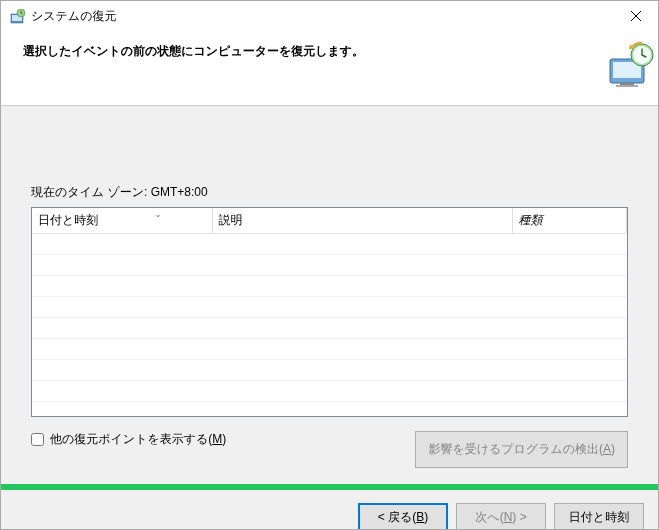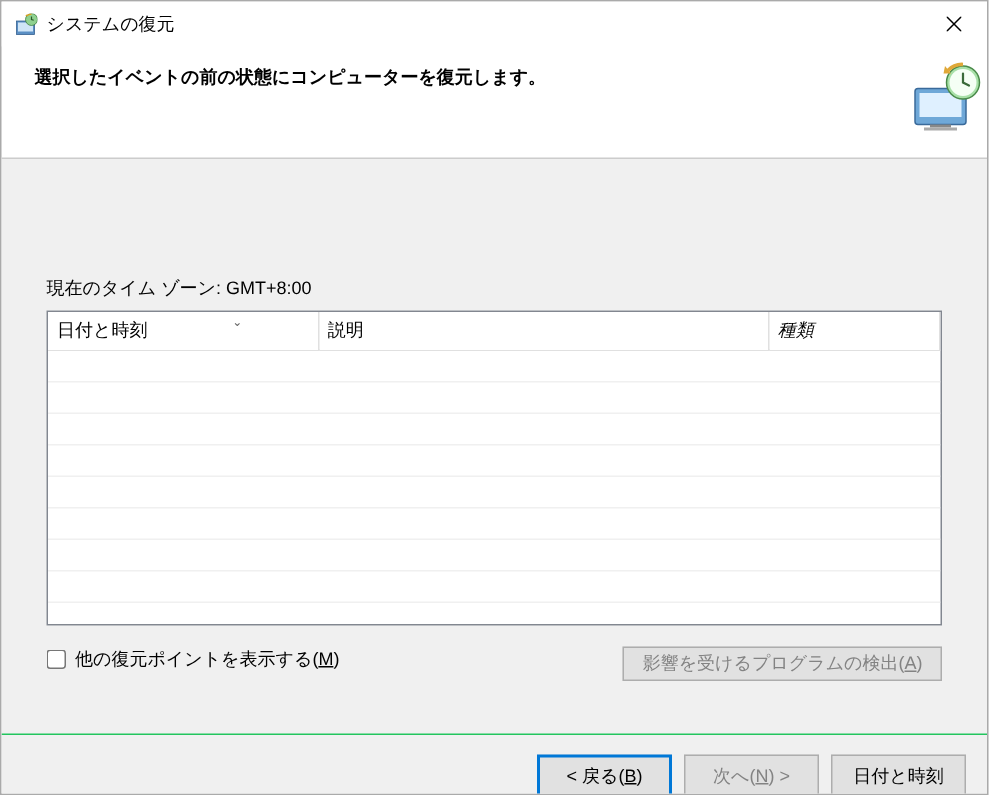--- a/index.html
+++ b/index.html
@@ -55,21 +55,21 @@
     padding-top: 2px;
   }
   .header .restore-icon {
     width: 50px;
     height: 50px;
   }
   .content {
     background: #f0f0f0;
     padding: 78px 30px 16px 30px;
     height: 384px;
-    border-bottom: 1px solid #22c55e;
+    border-bottom: 6px solid #22c55e;
   }
   .tz-label {
     font-size: 12px;
     margin-bottom: 6px;
   }
   .table-container {
     background: #fff;
     border: 1px solid #828790;
     height: 210px;
     overflow: hidden;
@@ -114,21 +114,21 @@
     gap: 6px;
     font-size: 12px;
   }
   .show-more input[type="checkbox"] {
     width: 13px;
     height: 13px;
     margin: 0;
   }
   .scan-btn {
     min-width: 210px;
-    height: 23px;
+    height: 37px;
     font-size: 12px;
     border: 1px solid #adadad;
     background: #e1e1e1;
     color: #838383;
     cursor: default;
     padding: 0 12px;
   }
   .footer {
     background: #f0f0f0;
     height: 54px;

